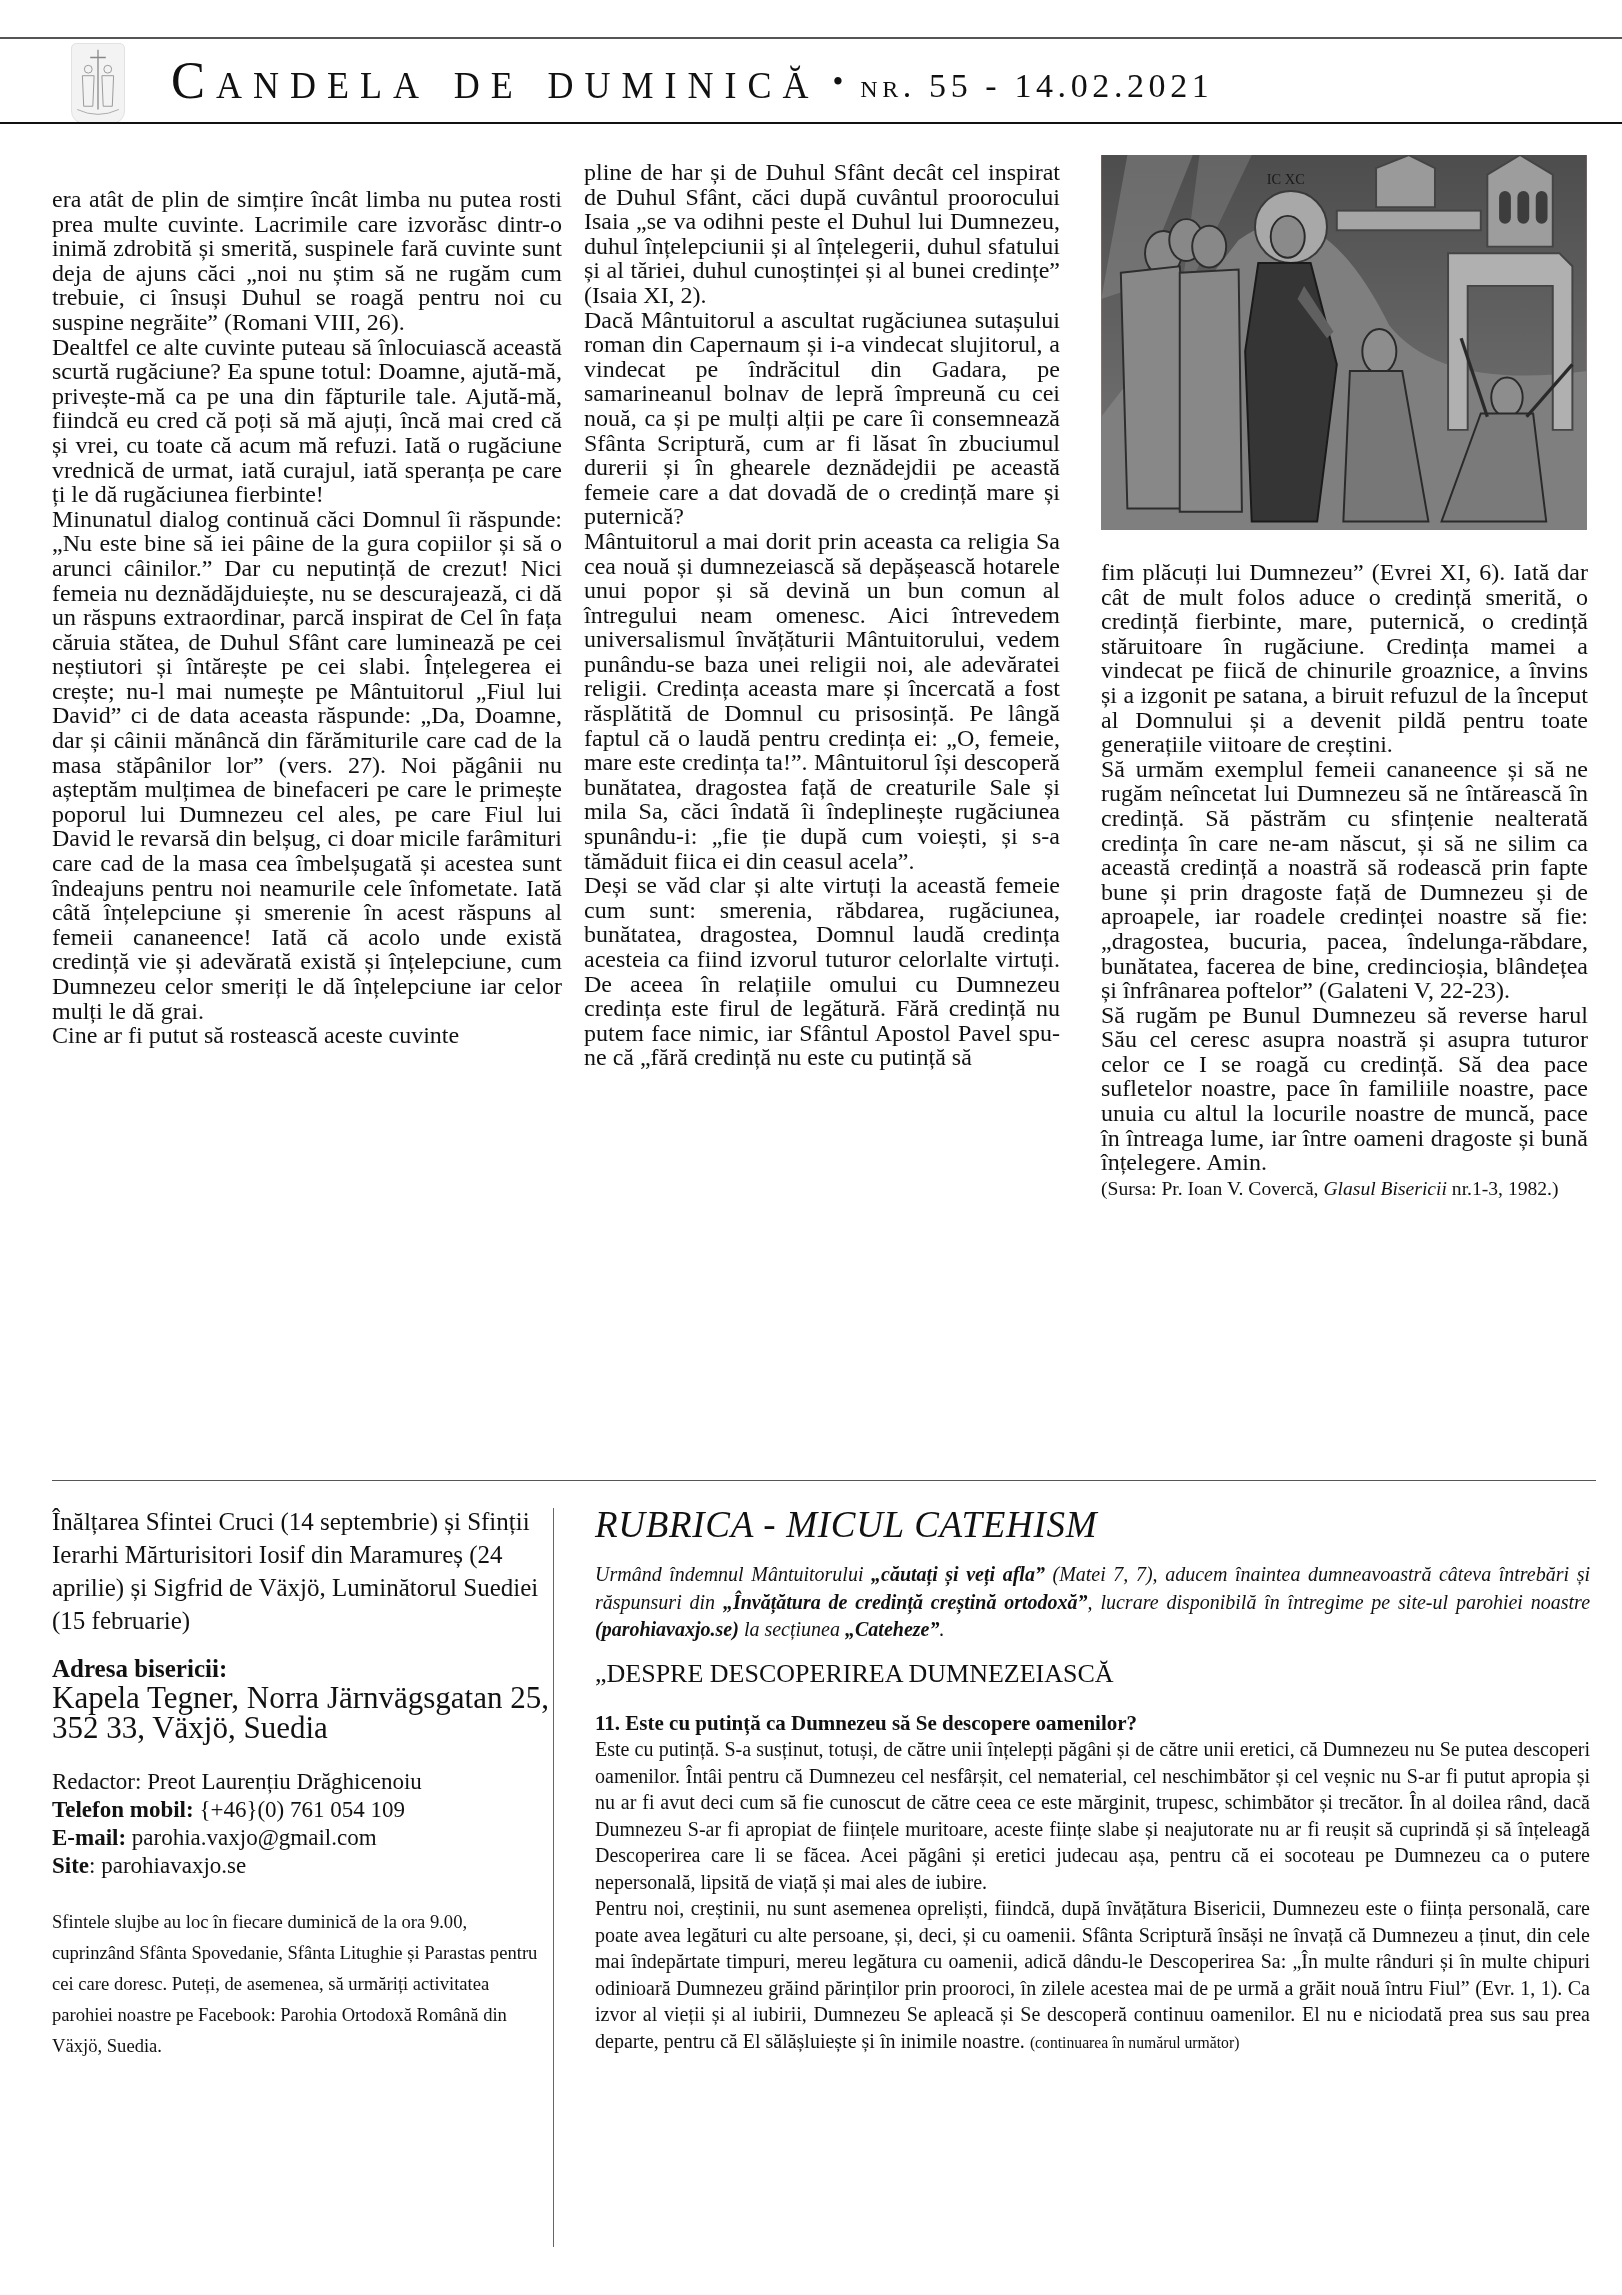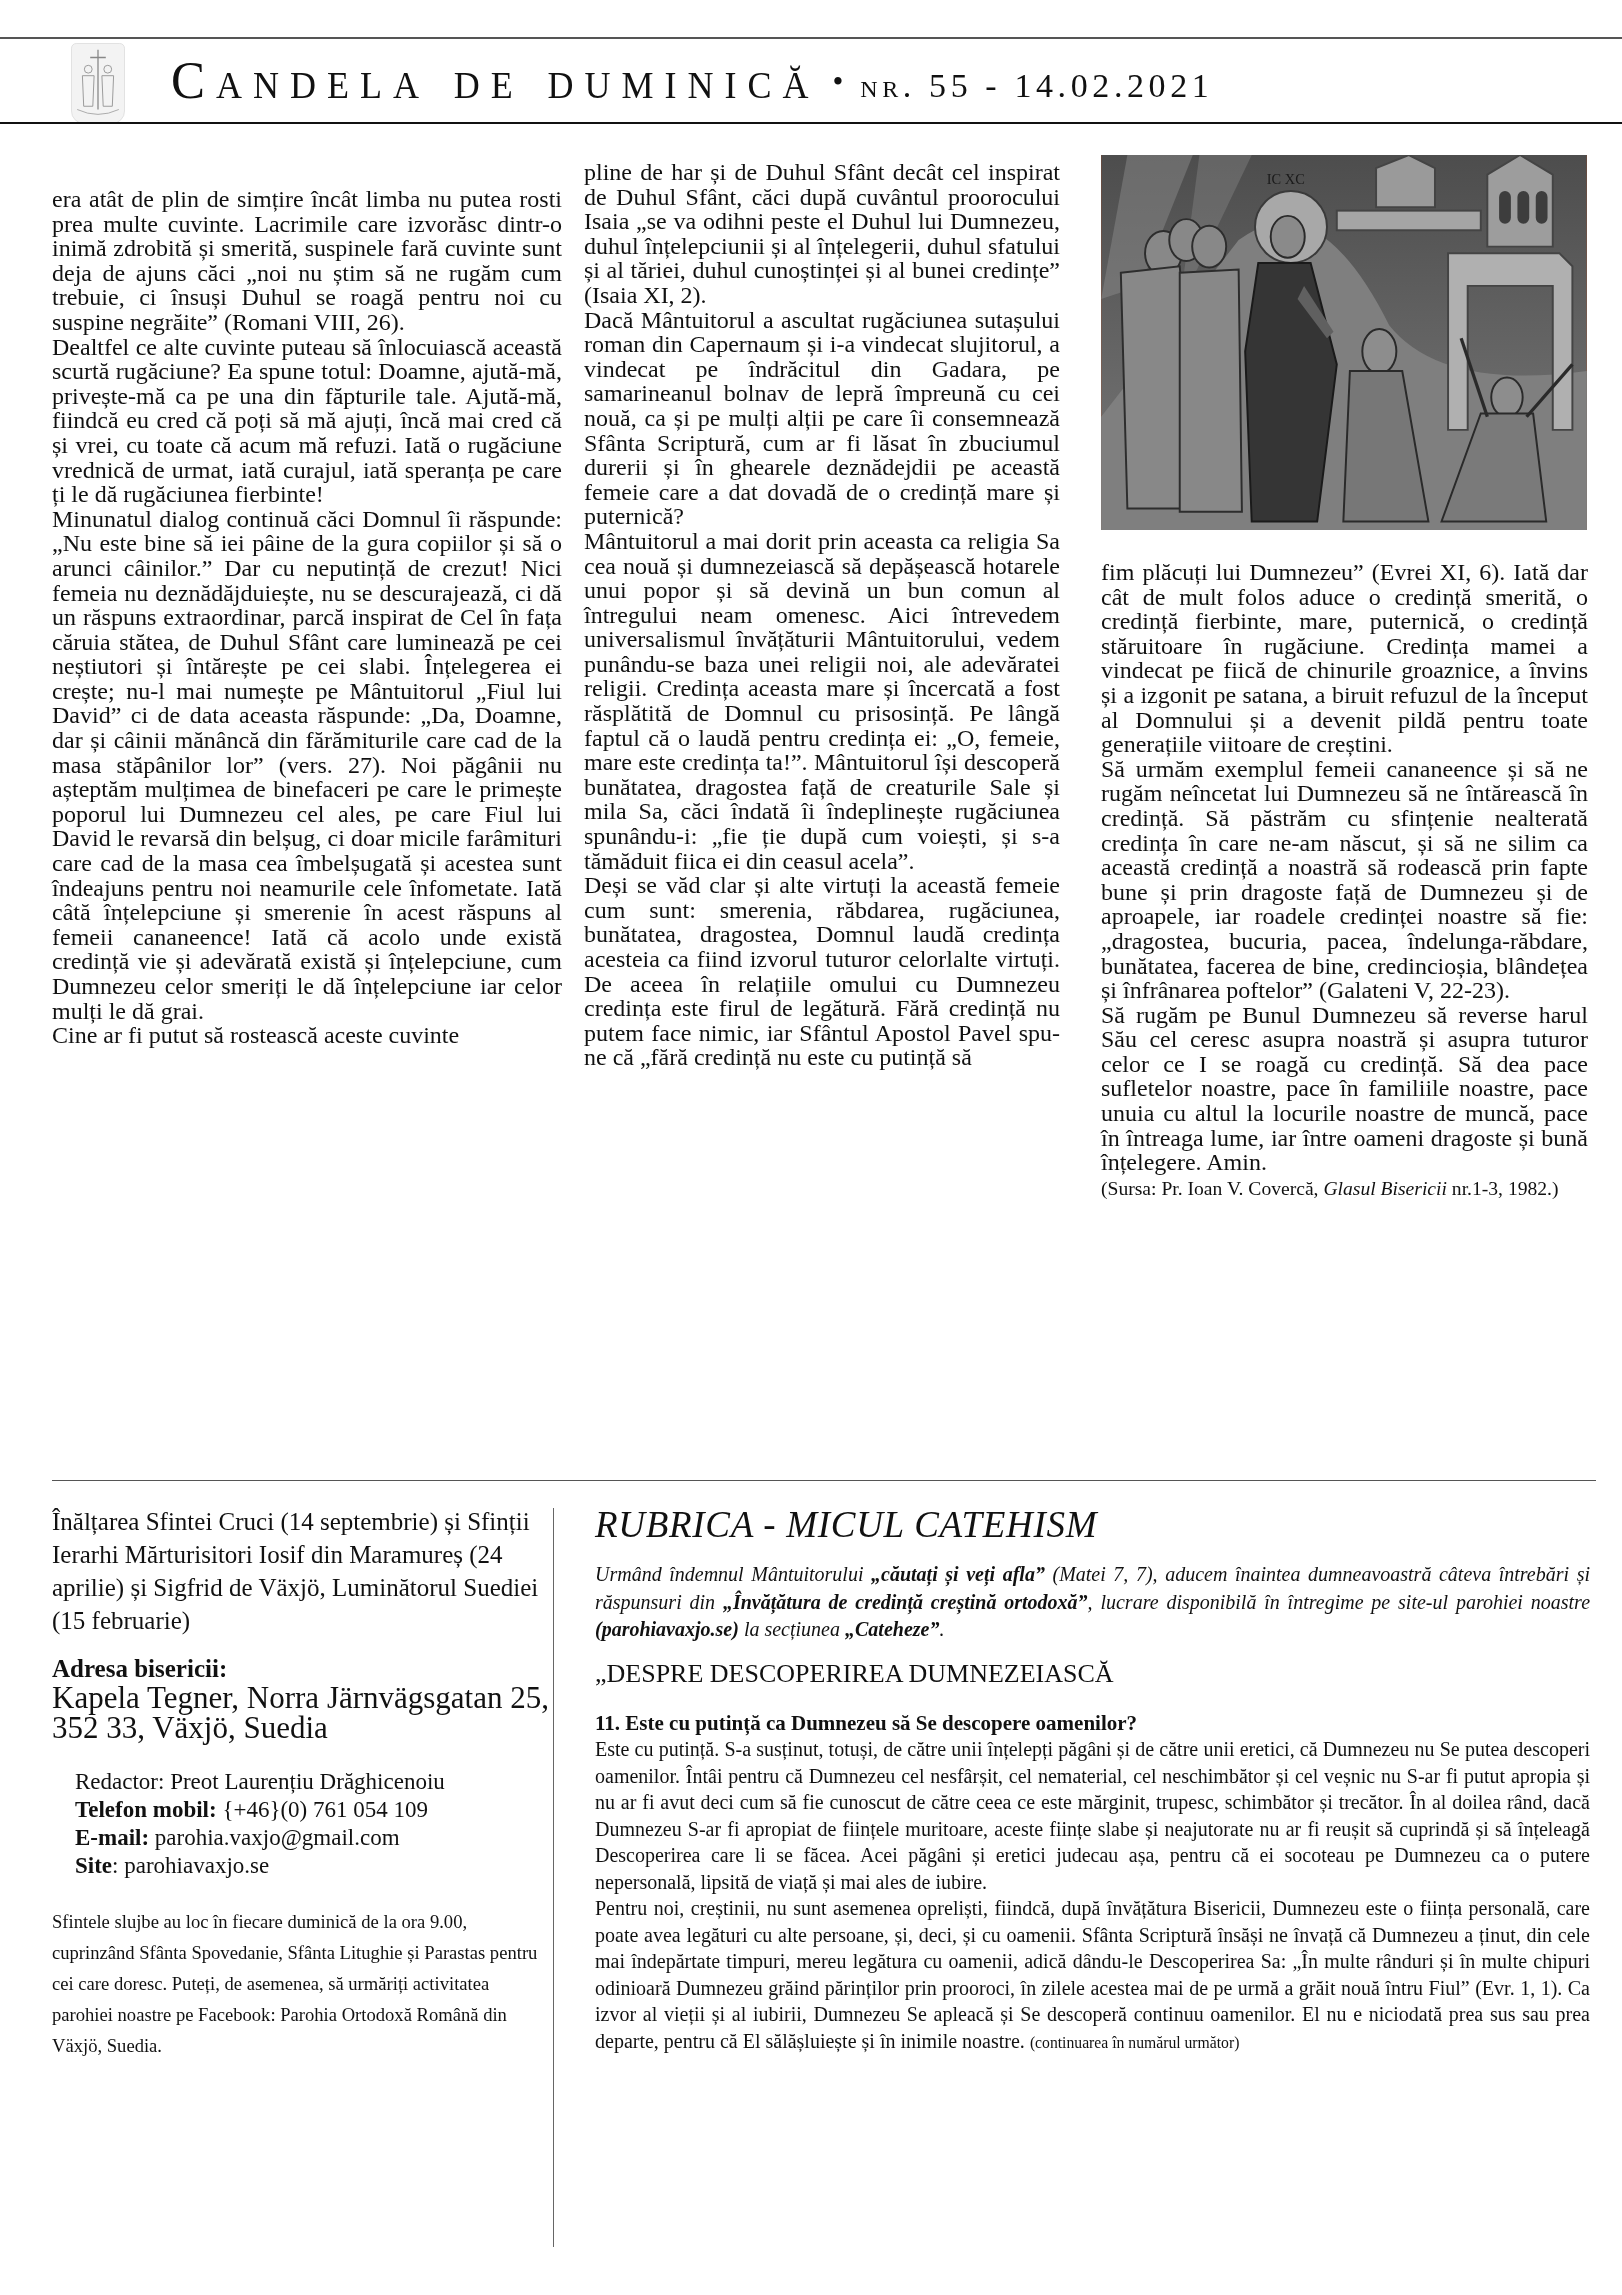--- a/index.html
+++ b/index.html
@@ -14,31 +14,31 @@
   #masthead { left:171px; top:51px; height:65px; display:flex; align-items:baseline; white-space:nowrap;
               font-family:"Liberation Serif",serif; color:#111; }
   .mh-title { font-size:51px; letter-spacing:11px; font-variant:small-caps; transform:scaleY(1.05); }
   .mh-bullet { font-size:31px; margin:0 17px 0 13px; position:relative; top:-5.2px; }
   .mh-issue { font-size:34px; letter-spacing:4.6px; font-variant:small-caps; }
   
   .col { position:absolute; font-size:24px; line-height:24.6px; text-align:justify; hyphens:manual; }
   .col p { margin:0; }
   #col1 { left:52px; top:160px; width:510px;margin-top:27px; }
   #col2 { left:584px; top:160px; width:476px; }
-  #col3-img { left:1101px; top:155px; width:486px; height:375px; background:#c2410c; overflow:hidden; }
+  #col3-img { left:1101px; top:155px; width:486px; height:375px; background:#fca5a5; overflow:hidden; }
   #col3 { left:1101px; top:560px; width:487px; }
   .src { font-size:19.6px; line-height:27.5px; }
   .src i { font-style:italic; }
   
   #parish { left:52px; top:1505px; width:497px; }
   .parish-title { font-size:26px; line-height:29px; margin:0 0 18.3px 0; }
   .patron { font-size:25px; line-height:33px; font-weight:normal; margin:0 0 17px 0; }
   .addr-label { font-size:25px; font-weight:bold; line-height:29px; }
   .addr { font-size:31px; line-height:30px; margin-bottom:25px; }
-  .contact { font-size:23px; line-height:28px;margin-left:23px; }
+  .contact { font-size:23px; line-height:28px; }
   .contact b { font-weight:bold; }
   .services { font-size:18.6px; line-height:31px; margin-top:26px; }
   #catehism { left:595px; top:1505px; width:995px; }
   .rubrica { font-size:37px; line-height:39px; letter-spacing:0.7px; margin-bottom:17px;font-style:italic; }
   .intro { font-style:italic; font-size:20px; line-height:27.5px; text-align:justify; }
   .intro b { font-weight:bold; }
   .section-h { font-size:26px; line-height:30px; margin:15.7px 0 22px 0; }
   .q { font-size:21px; font-weight:bold; line-height:25px; }
   .ans { font-size:20px; line-height:26.5px; text-align:justify; }
   .ans p { margin:0; }

